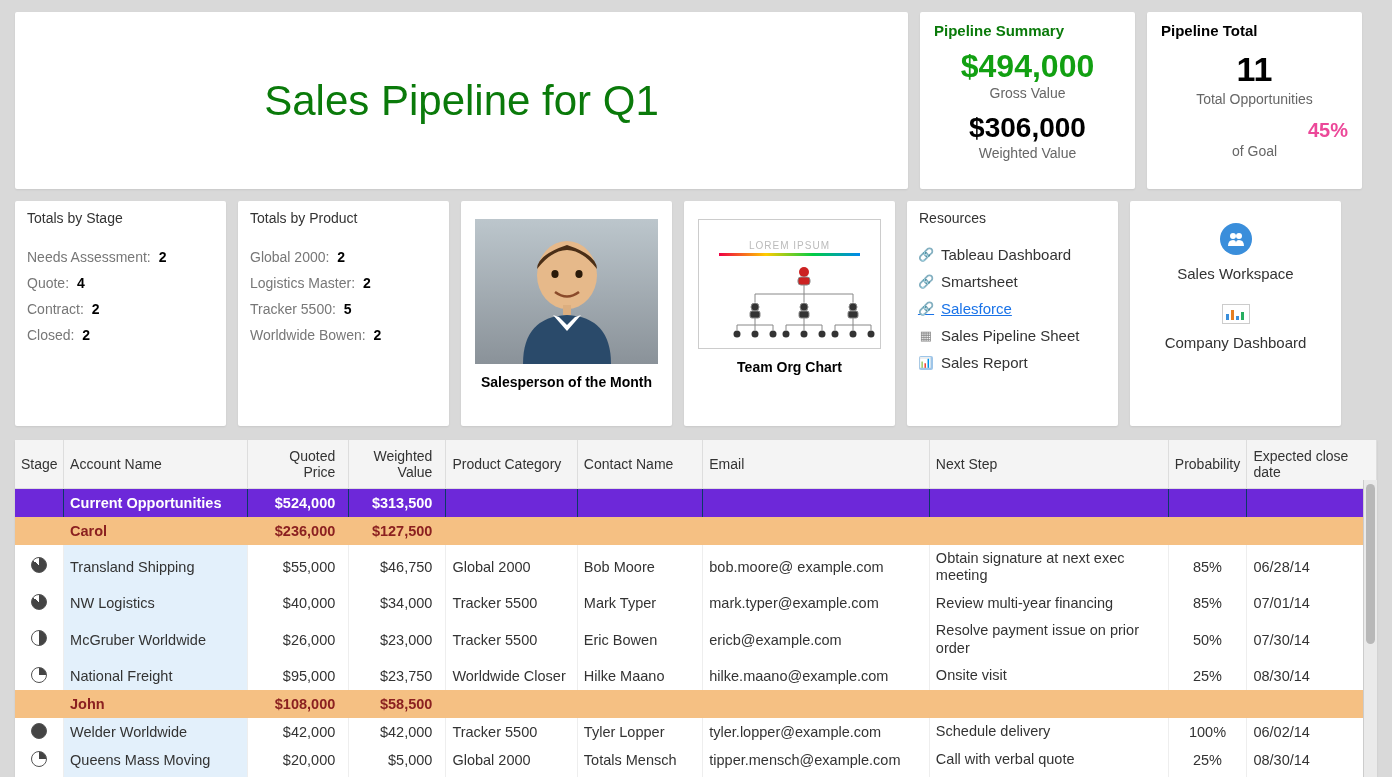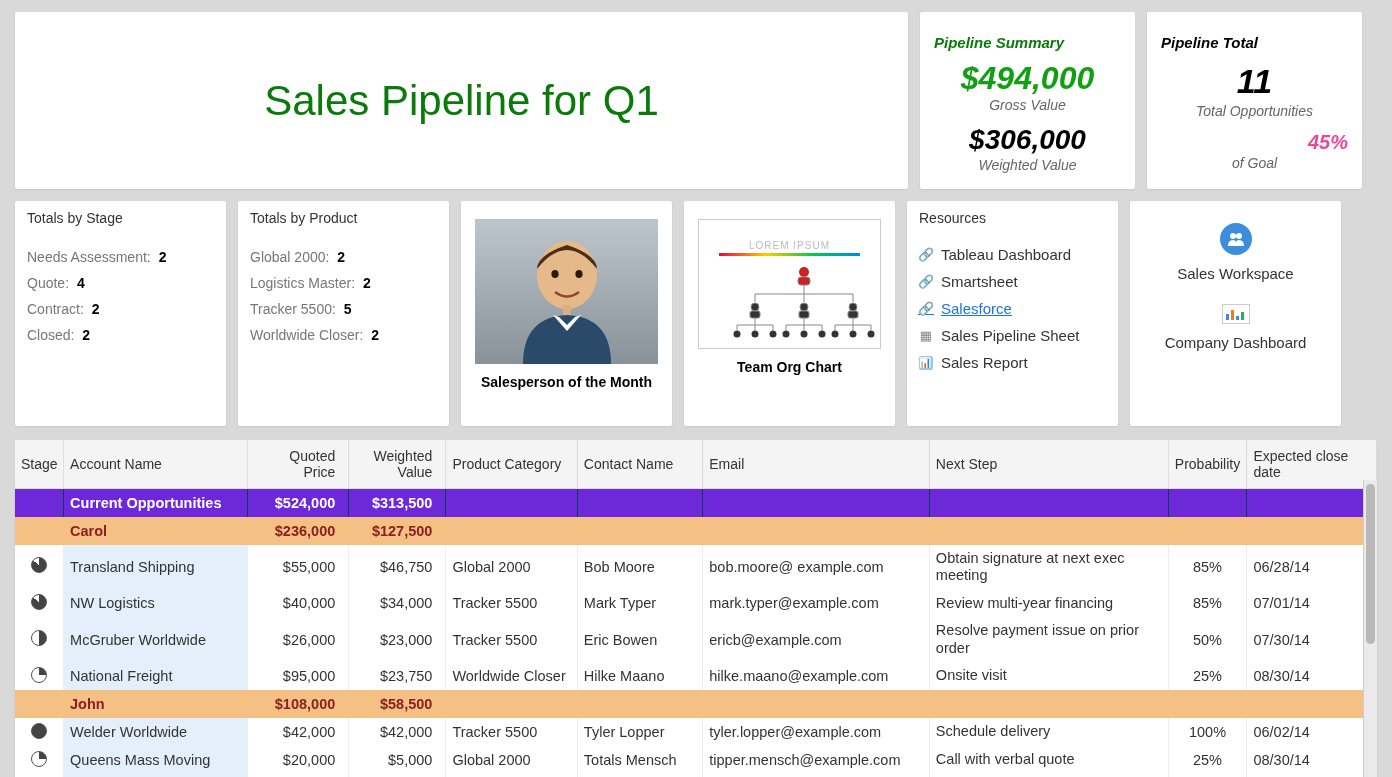--- a/index.html
+++ b/index.html
@@ -31,23 +31,22 @@
     justify-content: center;
   }
   .main-title {
     font-size: 42px;
     font-weight: 400;
     color: #0a7a0a;
   }
   .summary-card {
     width: 215px;
     height: 177px;
-    padding: 22px 14px 8px;
+    padding: 10px 14px 8px;
     text-align: center;
-    font-style: italic;
   }
   .summary-card.first { text-align: center; }
   .summary-title {
     font-size: 15px;
     font-weight: 700;
     color: #0a7a0a;
     text-align: left;
     margin-bottom: 8px;
   }
   .summary-title.black { color: #000; }
@@ -243,21 +242,21 @@
         <div class="stat-line"><span>Closed:</span> <b>2</b></div>
       </div>
   </div>
 
   <div class="small-card product-card">
     <div class="card-header">Totals by Product</div>
     <div class="card-body" id="product-body">
         <div class="stat-line"><span>Global 2000:</span> <b>2</b></div>
         <div class="stat-line"><span>Logistics Master:</span> <b>2</b></div>
         <div class="stat-line"><span>Tracker 5500:</span> <b>5</b></div>
-        <div class="stat-line"><span>Worldwide Closer:</span> <b>2</b></div>
+        <div class="stat-line"><span>Worldwide Bowen:</span> <b>2</b></div>
       </div>
   </div>
 
   <div class="small-card photo-card">
     <div class="photo-box">
       <div class="photo-bg"></div>
       <svg class="person-svg" width="183" height="145" viewBox="0 0 183 145">
         <ellipse cx="92" cy="56" rx="30" ry="34" fill="#e6b98a"></ellipse>
         <path d="M62 50 Q92 12 122 50 Q122 36 92 26 Q62 36 62 50 Z" fill="#4a2e16"></path>
         <ellipse cx="80" cy="55" rx="3.6" ry="4" fill="#2a1a0a"></ellipse>

